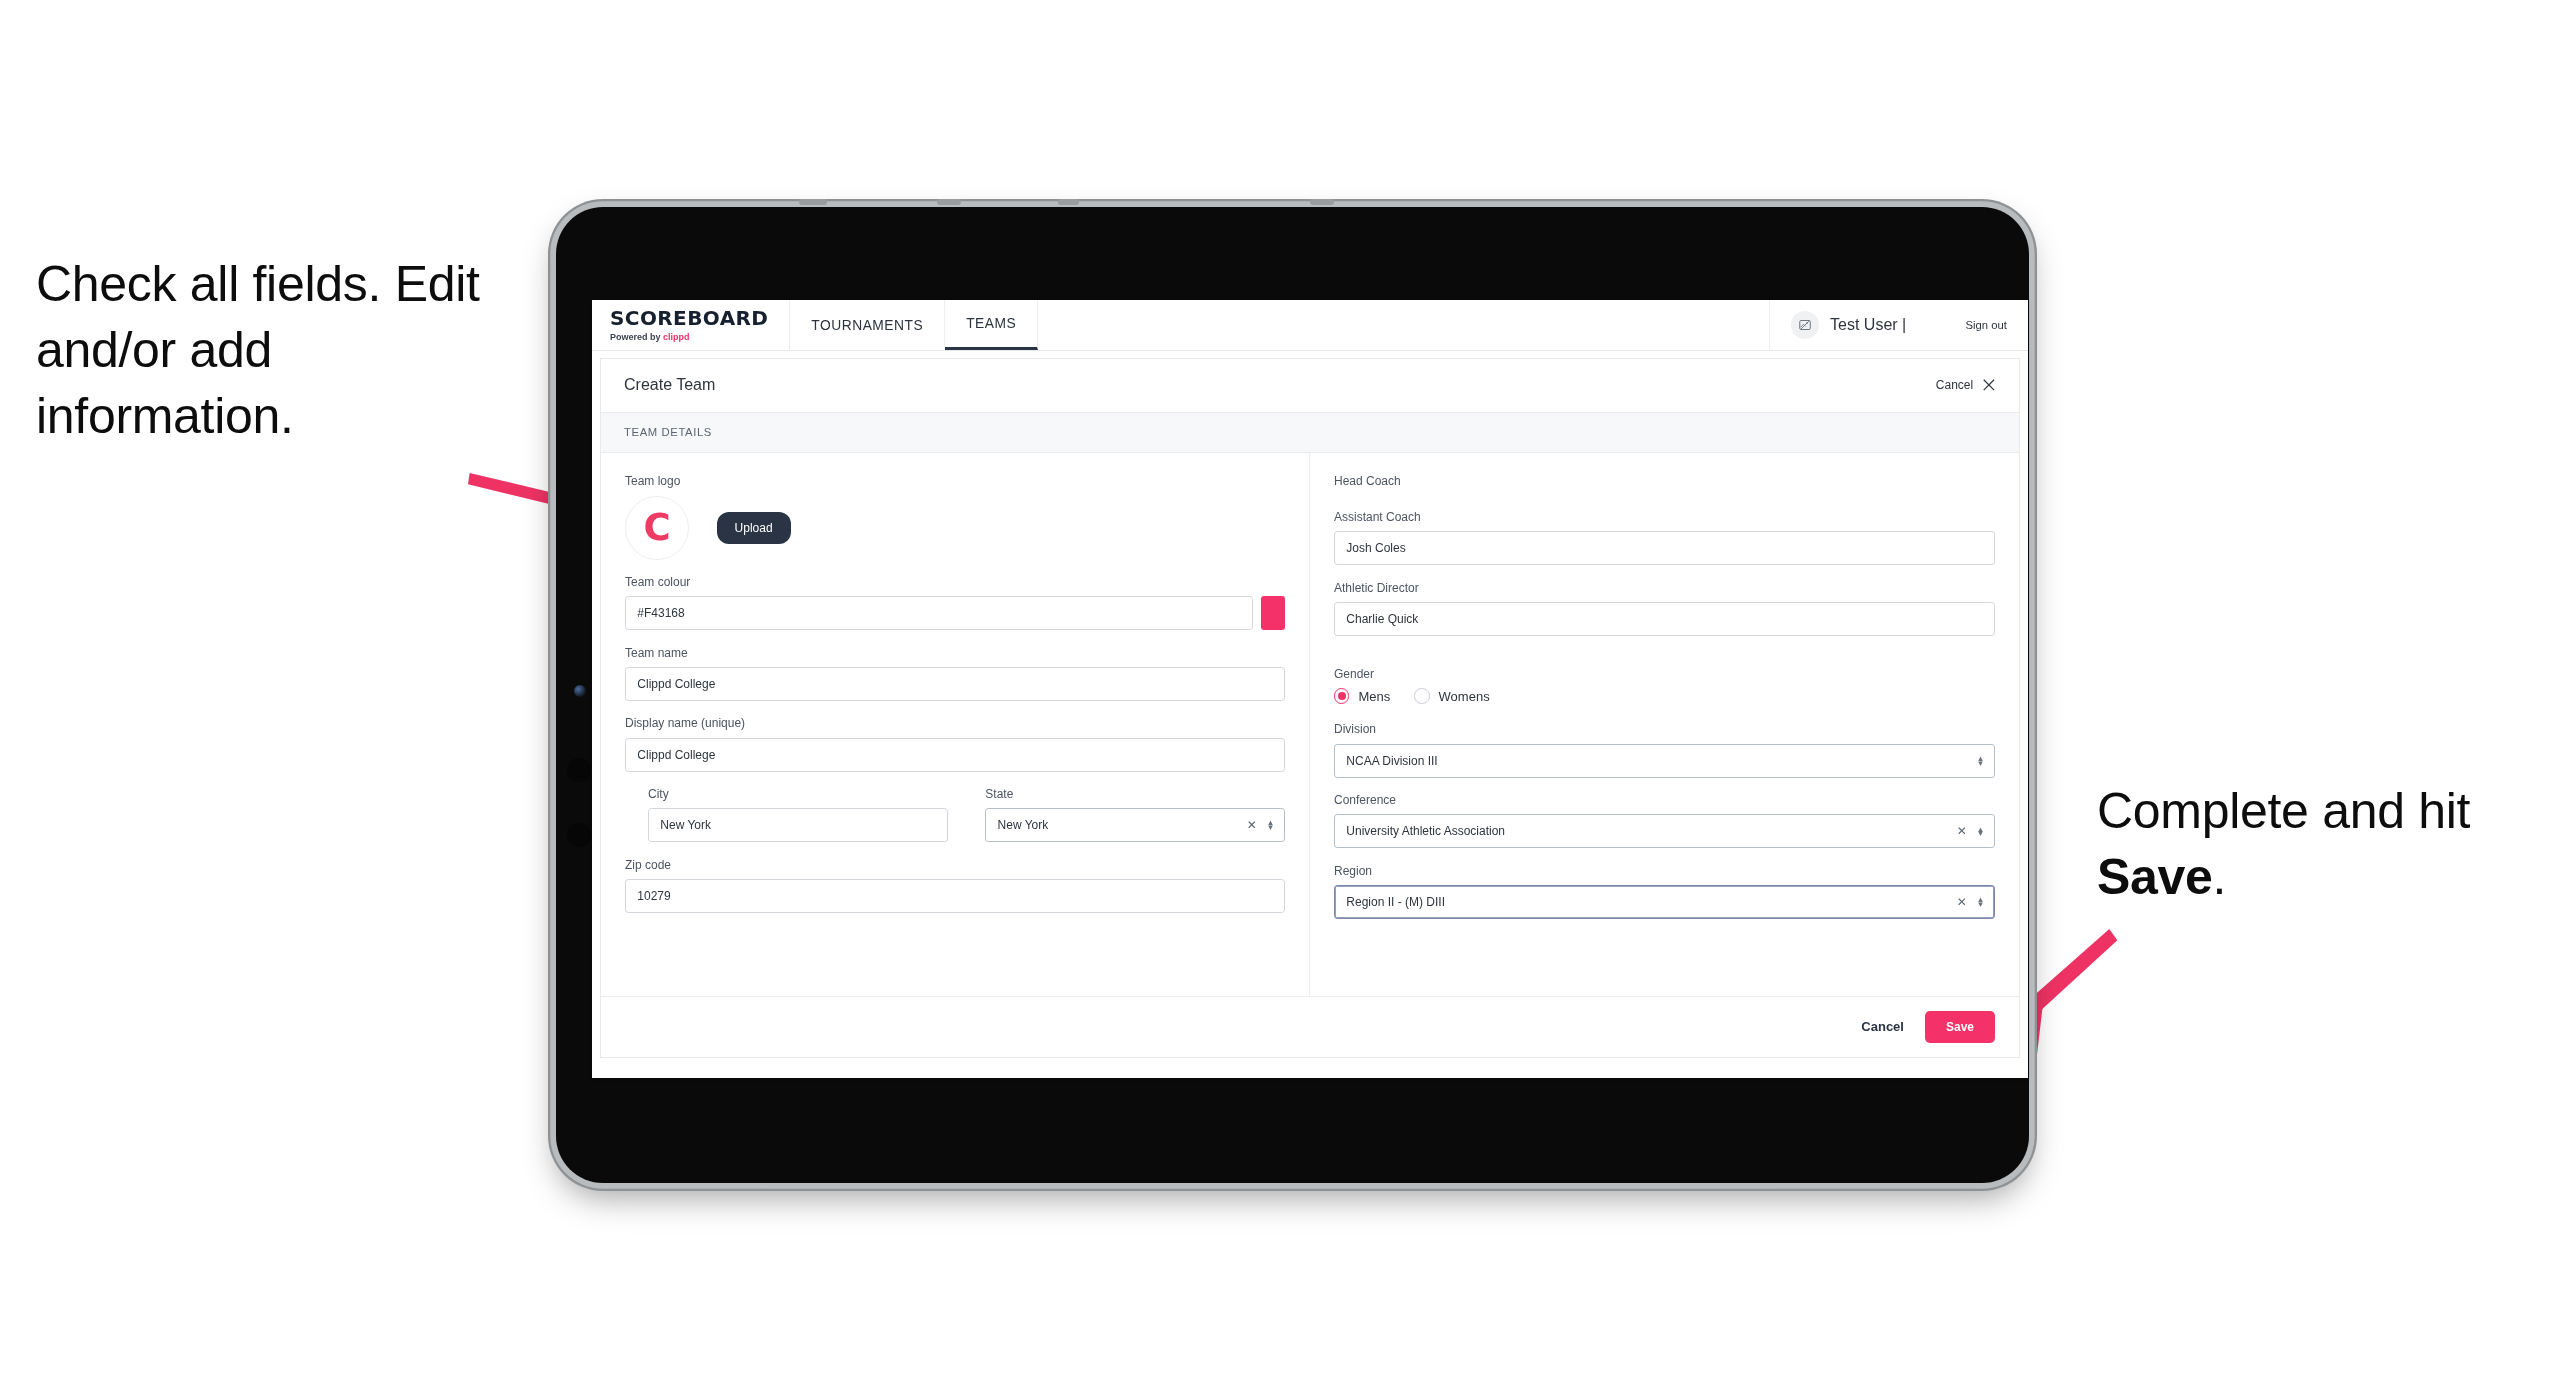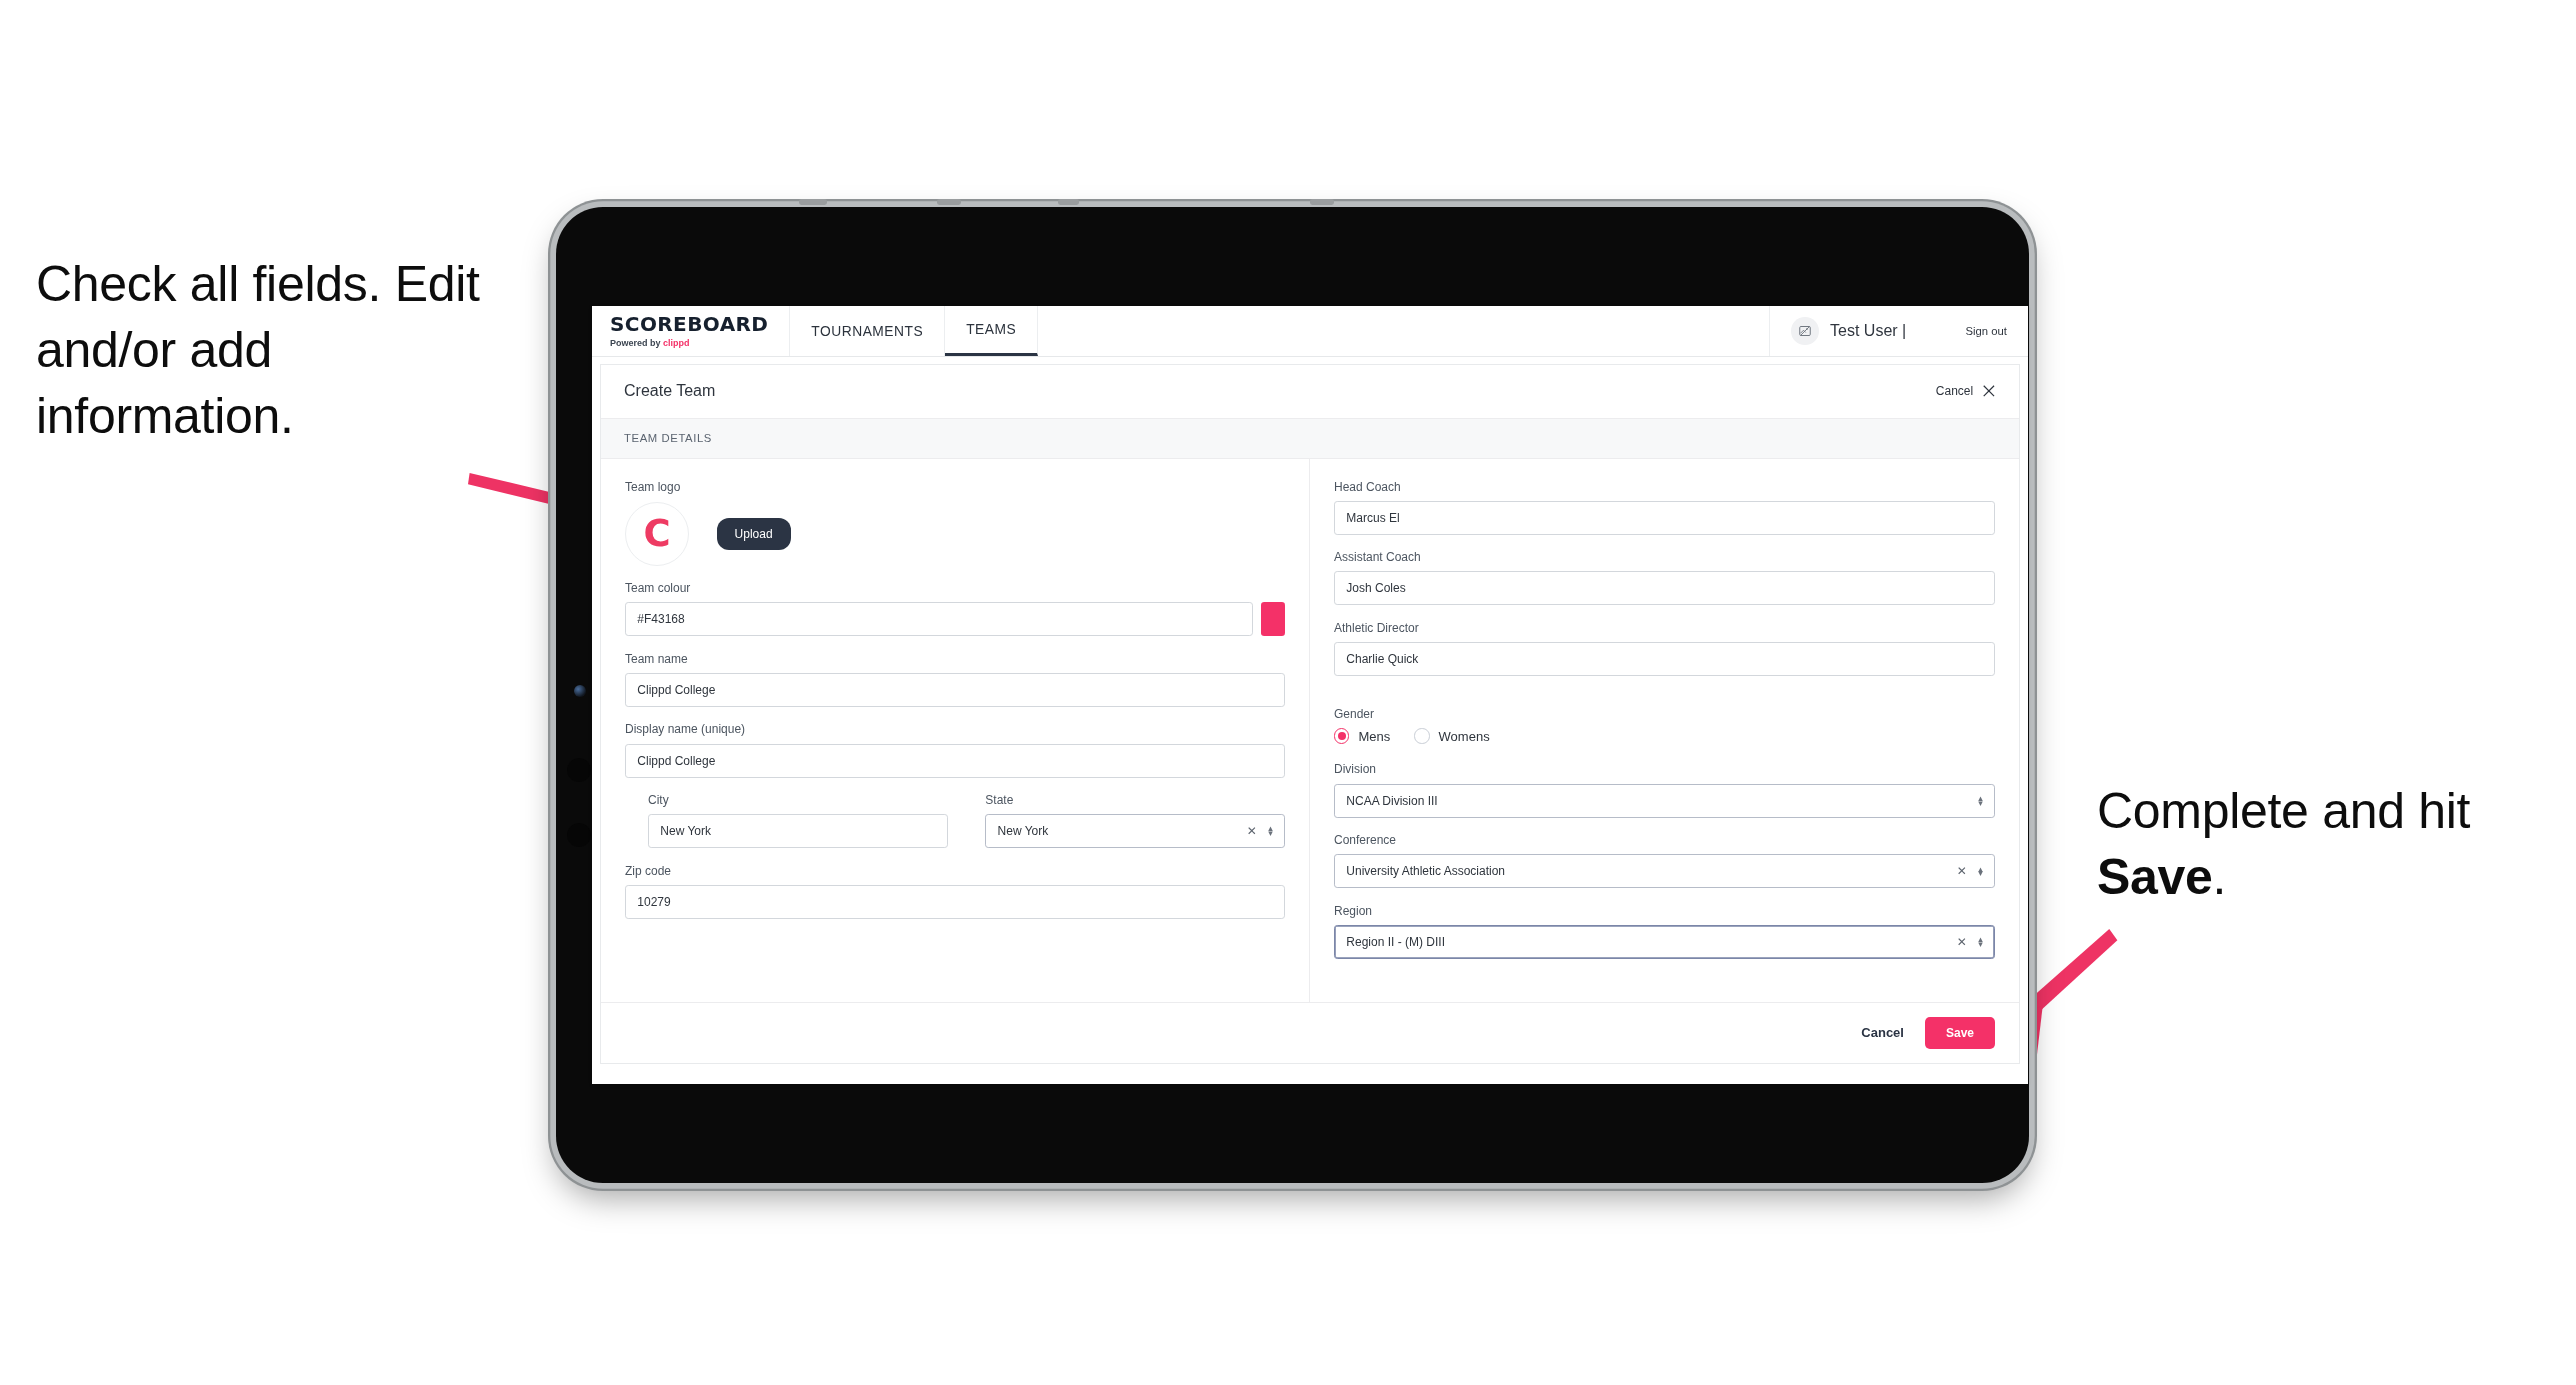--- a/index.html
+++ b/index.html
@@ -26,21 +26,21 @@
     background:#0a0a0a;border-radius:47px;
     box-shadow:0 0 0 5.7px #b9bcbe, 0 0 0 8px #8e9294, 0 14.6px 32px rgba(0,0,0,.35);
   }
   .nub{position:absolute;background:#9a9d9f;border-radius:2.4px;height:5.7px;top:-8px;}
   .cam{position:absolute;left:18px;top:478px;width:12px;height:12px;border-radius:50%;
        background:radial-gradient(circle at 35% 35%,#4a6d9c,#10161f 70%);}
   .sidebtn{position:absolute;left:11.3px;width:24px;height:24px;border-radius:50%;background:#060606;}
 
   
   #app{
-    position:absolute;left:36px;top:99px;width:1436px;height:778px;
+    position:absolute;left:36px;top:93px;width:1436px;height:778px;
     background:#ffffff;overflow:hidden;
     box-shadow:0 0.8px 3.2px rgba(0,0,0,.25);
   }
 
   
   #navbar{height:50px;display:flex;align-items:stretch;border-bottom:0.8px solid #e6e8ea;background:#fff;}
   #brand{display:flex;flex-direction:column;justify-content:center;padding:0 21px 0 18px;border-right:0.8px solid #eceef0;}
   #brand .wordmark{font-family:"DejaVu Sans",sans-serif;font-weight:bold;font-size:20px;letter-spacing:0.4px;color:#16202e;line-height:1;}
   #brand .tag{font-size:9px;color:#3c4551;margin-top:3.2px;font-weight:bold;}
   #brand .tag i{font-style:normal;color:#f43168;}
@@ -223,21 +223,20 @@
           </div>
 
           <div class="gap"></div>
           <div class="lbl">Zip code</div>
           <div class="fld">10279</div>
         </div>
 
         <div class="col" id="colR">
 
           <div class="lbl">Head Coach</div>
-          <div class="fld">Marcus El</div>
 
           <div class="gap"></div>
           <div class="lbl">Assistant Coach</div>
           <div class="fld">Josh Coles</div>
 
           <div class="gap"></div>
           <div class="lbl">Athletic Director</div>
           <div class="fld">Charlie Quick</div>
 
           <div style="height:31px"></div>

